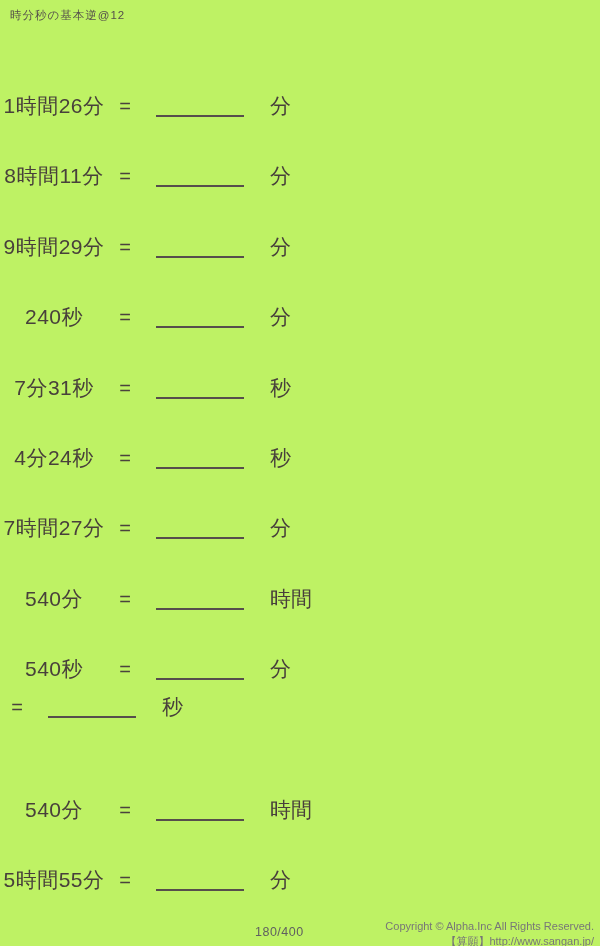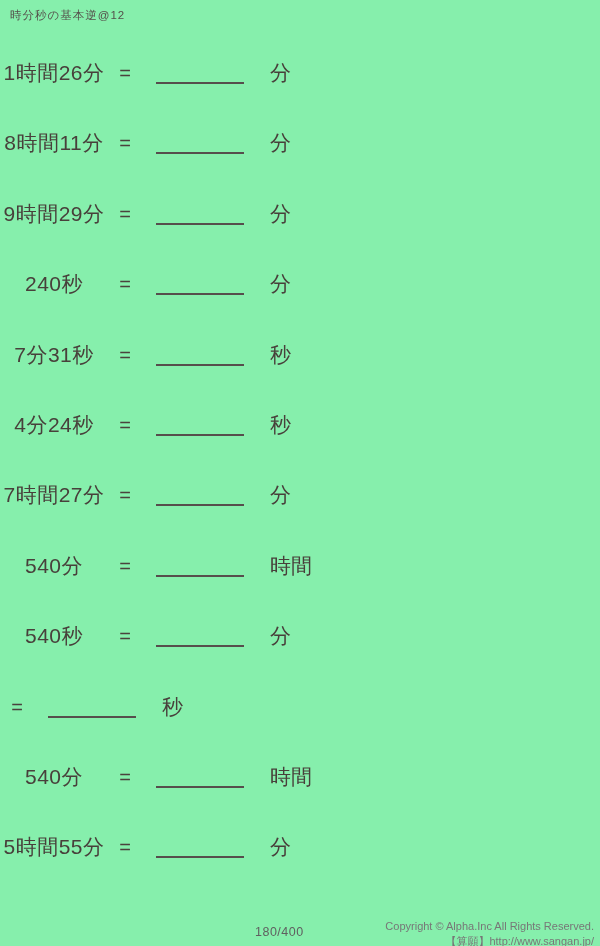--- a/index.html
+++ b/index.html
@@ -4,21 +4,21 @@
 <style>
   html, body {
     margin: 0;
     padding: 0;
     background: #ffffff;
   }
   .page {
     position: relative;
     width: 600px;
     height: 946px;
-    background: #86efac;
+    background: #bef264;
     font-family: "Liberation Sans", sans-serif;
     color: #48403b;
     overflow: hidden;
   }
   .title {
     position: absolute;
     left: 10px;
     top: 8px;
     font-size: 11.5px;
     letter-spacing: 1px;
@@ -39,20 +39,21 @@
     box-sizing: border-box;
     font-size: 21px;
     color: #48403b;
   }
   .q {
     display: inline-block;
     width: 108px;
     text-align: center;
     letter-spacing: 0.5px;
     white-space: nowrap;
+    margin-top: 33px;
   }
   .eq {
     display: inline-block;
     width: 34px;
     text-align: center;
     font-size: 20px;
     color: #4a423d;
   }
   .blank {
     display: inline-block;

